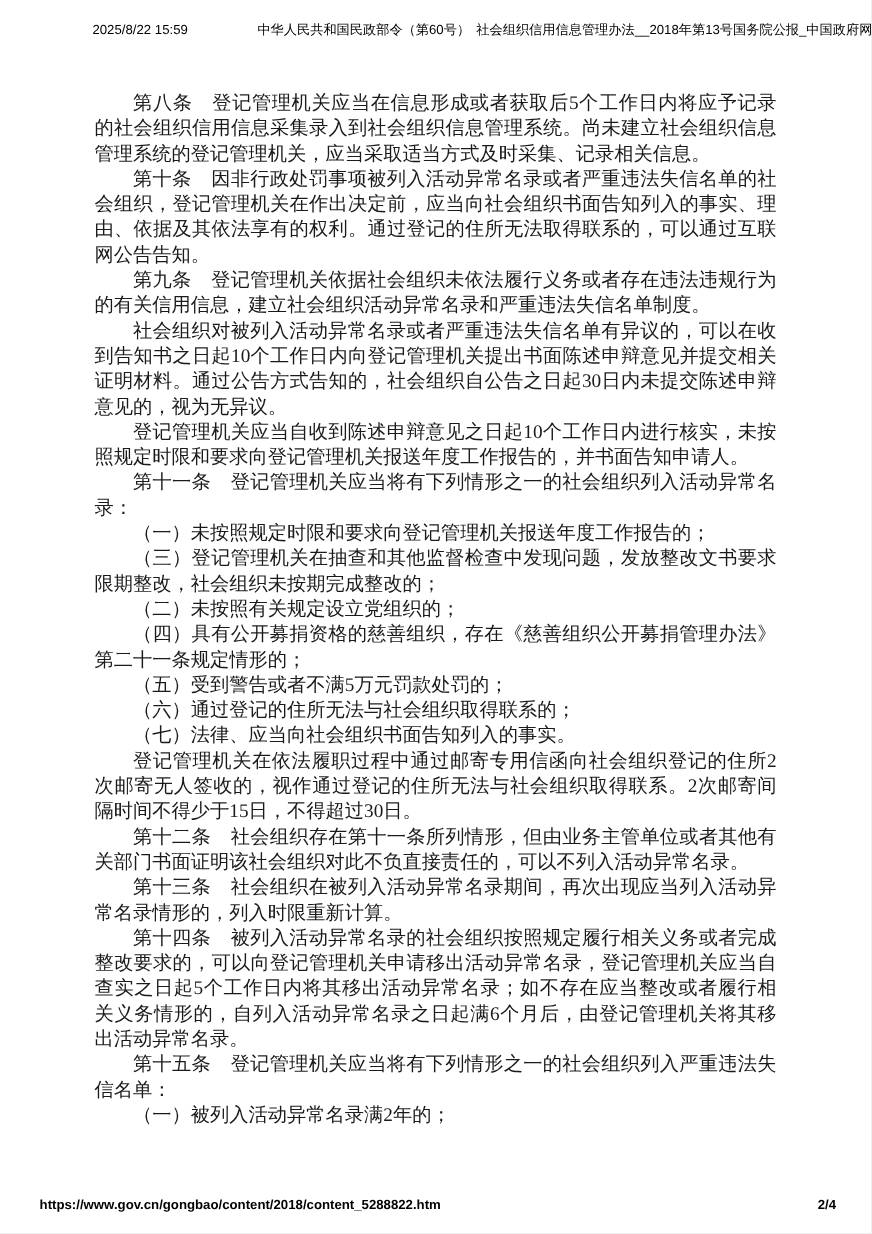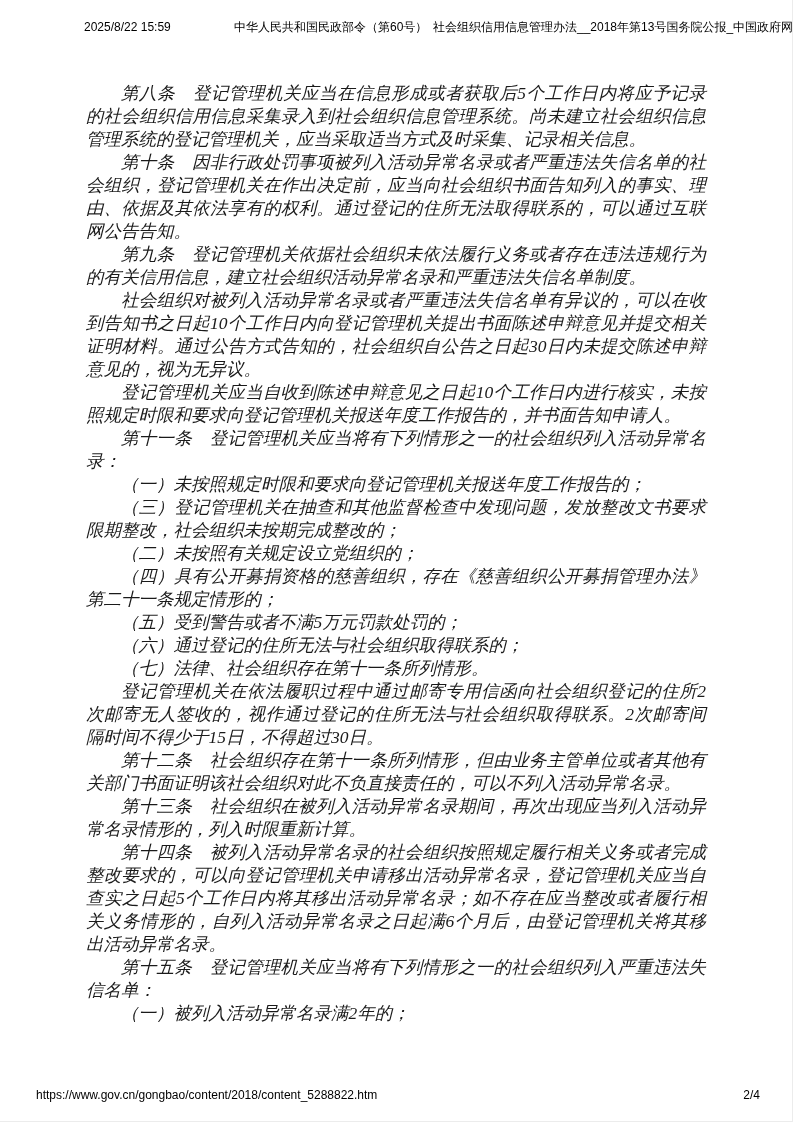--- a/index.html
+++ b/index.html
@@ -33,37 +33,37 @@
   .doc-body {
     position: absolute;
     left: 86px;
     top: 82px;
     width: 620px;
     font-family: "Liberation Serif", "DejaVu Serif", serif;
     font-size: 17.5px;
     line-height: 23px;
     text-align: justify;
     color: #1a1a1a;
-    font-style: italic;
   }
   .doc-body p {
     text-indent: 2em;
     margin: 0;
   }
   .print-footer {
     position: absolute;
     top: 1088px;
     left: 36px;
     right: 32px;
     display: flex;
     justify-content: space-between;
     align-items: flex-start;
     font-size: 12px;
     line-height: 14px;
     color: #000000;
+    font-weight: bold;
   }
 </style>
 </head>
 <body>
 
 <div class="print-header">
   <span class="hdr-date">2025/8/22 15:59</span>
   <span class="hdr-title1">中华人民共和国民政部令（第60号）</span>
   <span class="hdr-title2">社会组织信用信息管理办法__2018年第13号国务院公报_中国政府网</span>
 </div>
@@ -88,21 +88,21 @@
     <p>（三）登记管理机关在抽查和其他监督检查中发现问题，发放整改文书要求限期整改，社会组织未按期完成整改的；</p>
 
     <p>（二）未按照有关规定设立党组织的；</p>
 
     <p>（四）具有公开募捐资格的慈善组织，存在《慈善组织公开募捐管理办法》第二十一条规定情形的；</p>
 
     <p>（五）受到警告或者不满5万元罚款处罚的；</p>
 
     <p>（六）通过登记的住所无法与社会组织取得联系的；</p>
 
-    <p>（七）法律、社会组织存在第十一条所列情形。</p>
+    <p>（七）法律、应当向社会组织书面告知列入的事实。</p>
 
     <p>登记管理机关在依法履职过程中通过邮寄专用信函向社会组织登记的住所2次邮寄无人签收的，视作通过登记的住所无法与社会组织取得联系。2次邮寄间隔时间不得少于15日，不得超过30日。</p>
 
     <p>第十二条　社会组织存在第十一条所列情形，但由业务主管单位或者其他有关部门书面证明该社会组织对此不负直接责任的，可以不列入活动异常名录。</p>
 
     <p>第十三条　社会组织在被列入活动异常名录期间，再次出现应当列入活动异常名录情形的，列入时限重新计算。</p>
 
     <p>第十四条　被列入活动异常名录的社会组织按照规定履行相关义务或者完成整改要求的，可以向登记管理机关申请移出活动异常名录，登记管理机关应当自查实之日起5个工作日内将其移出活动异常名录；如不存在应当整改或者履行相关义务情形的，自列入活动异常名录之日起满6个月后，由登记管理机关将其移出活动异常名录。</p>
 
     <p>第十五条　登记管理机关应当将有下列情形之一的社会组织列入严重违法失信名单：</p>

